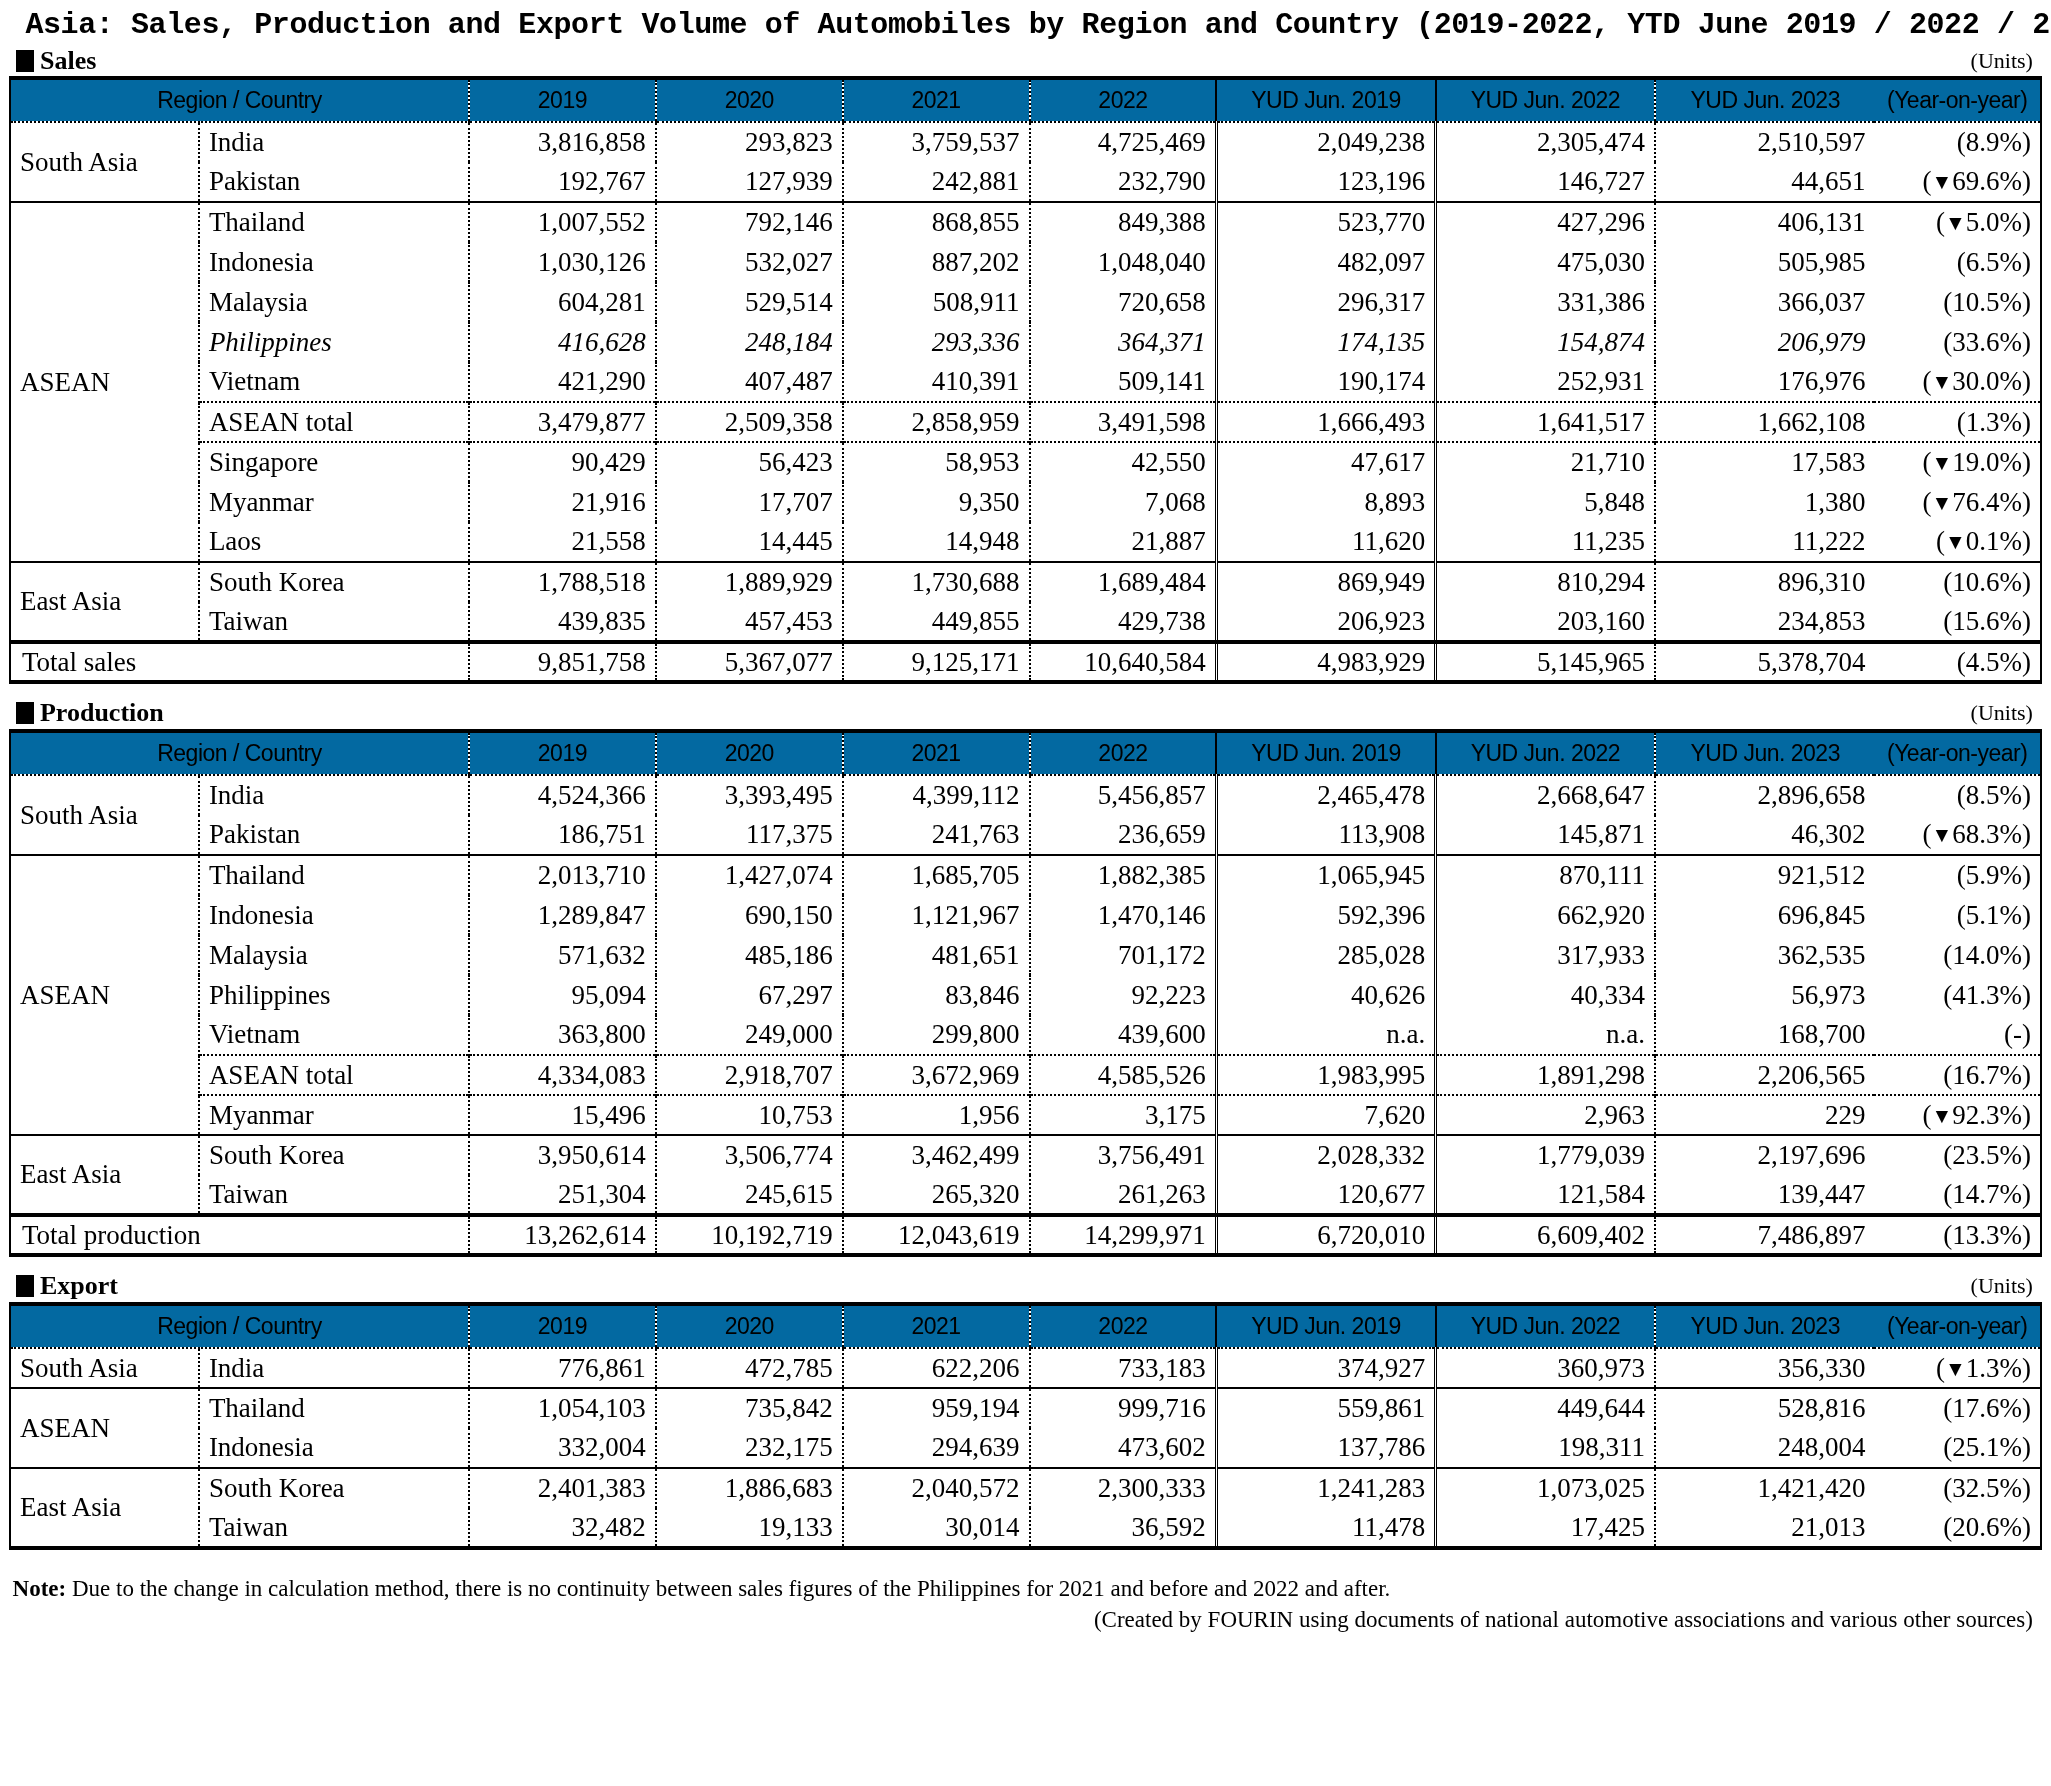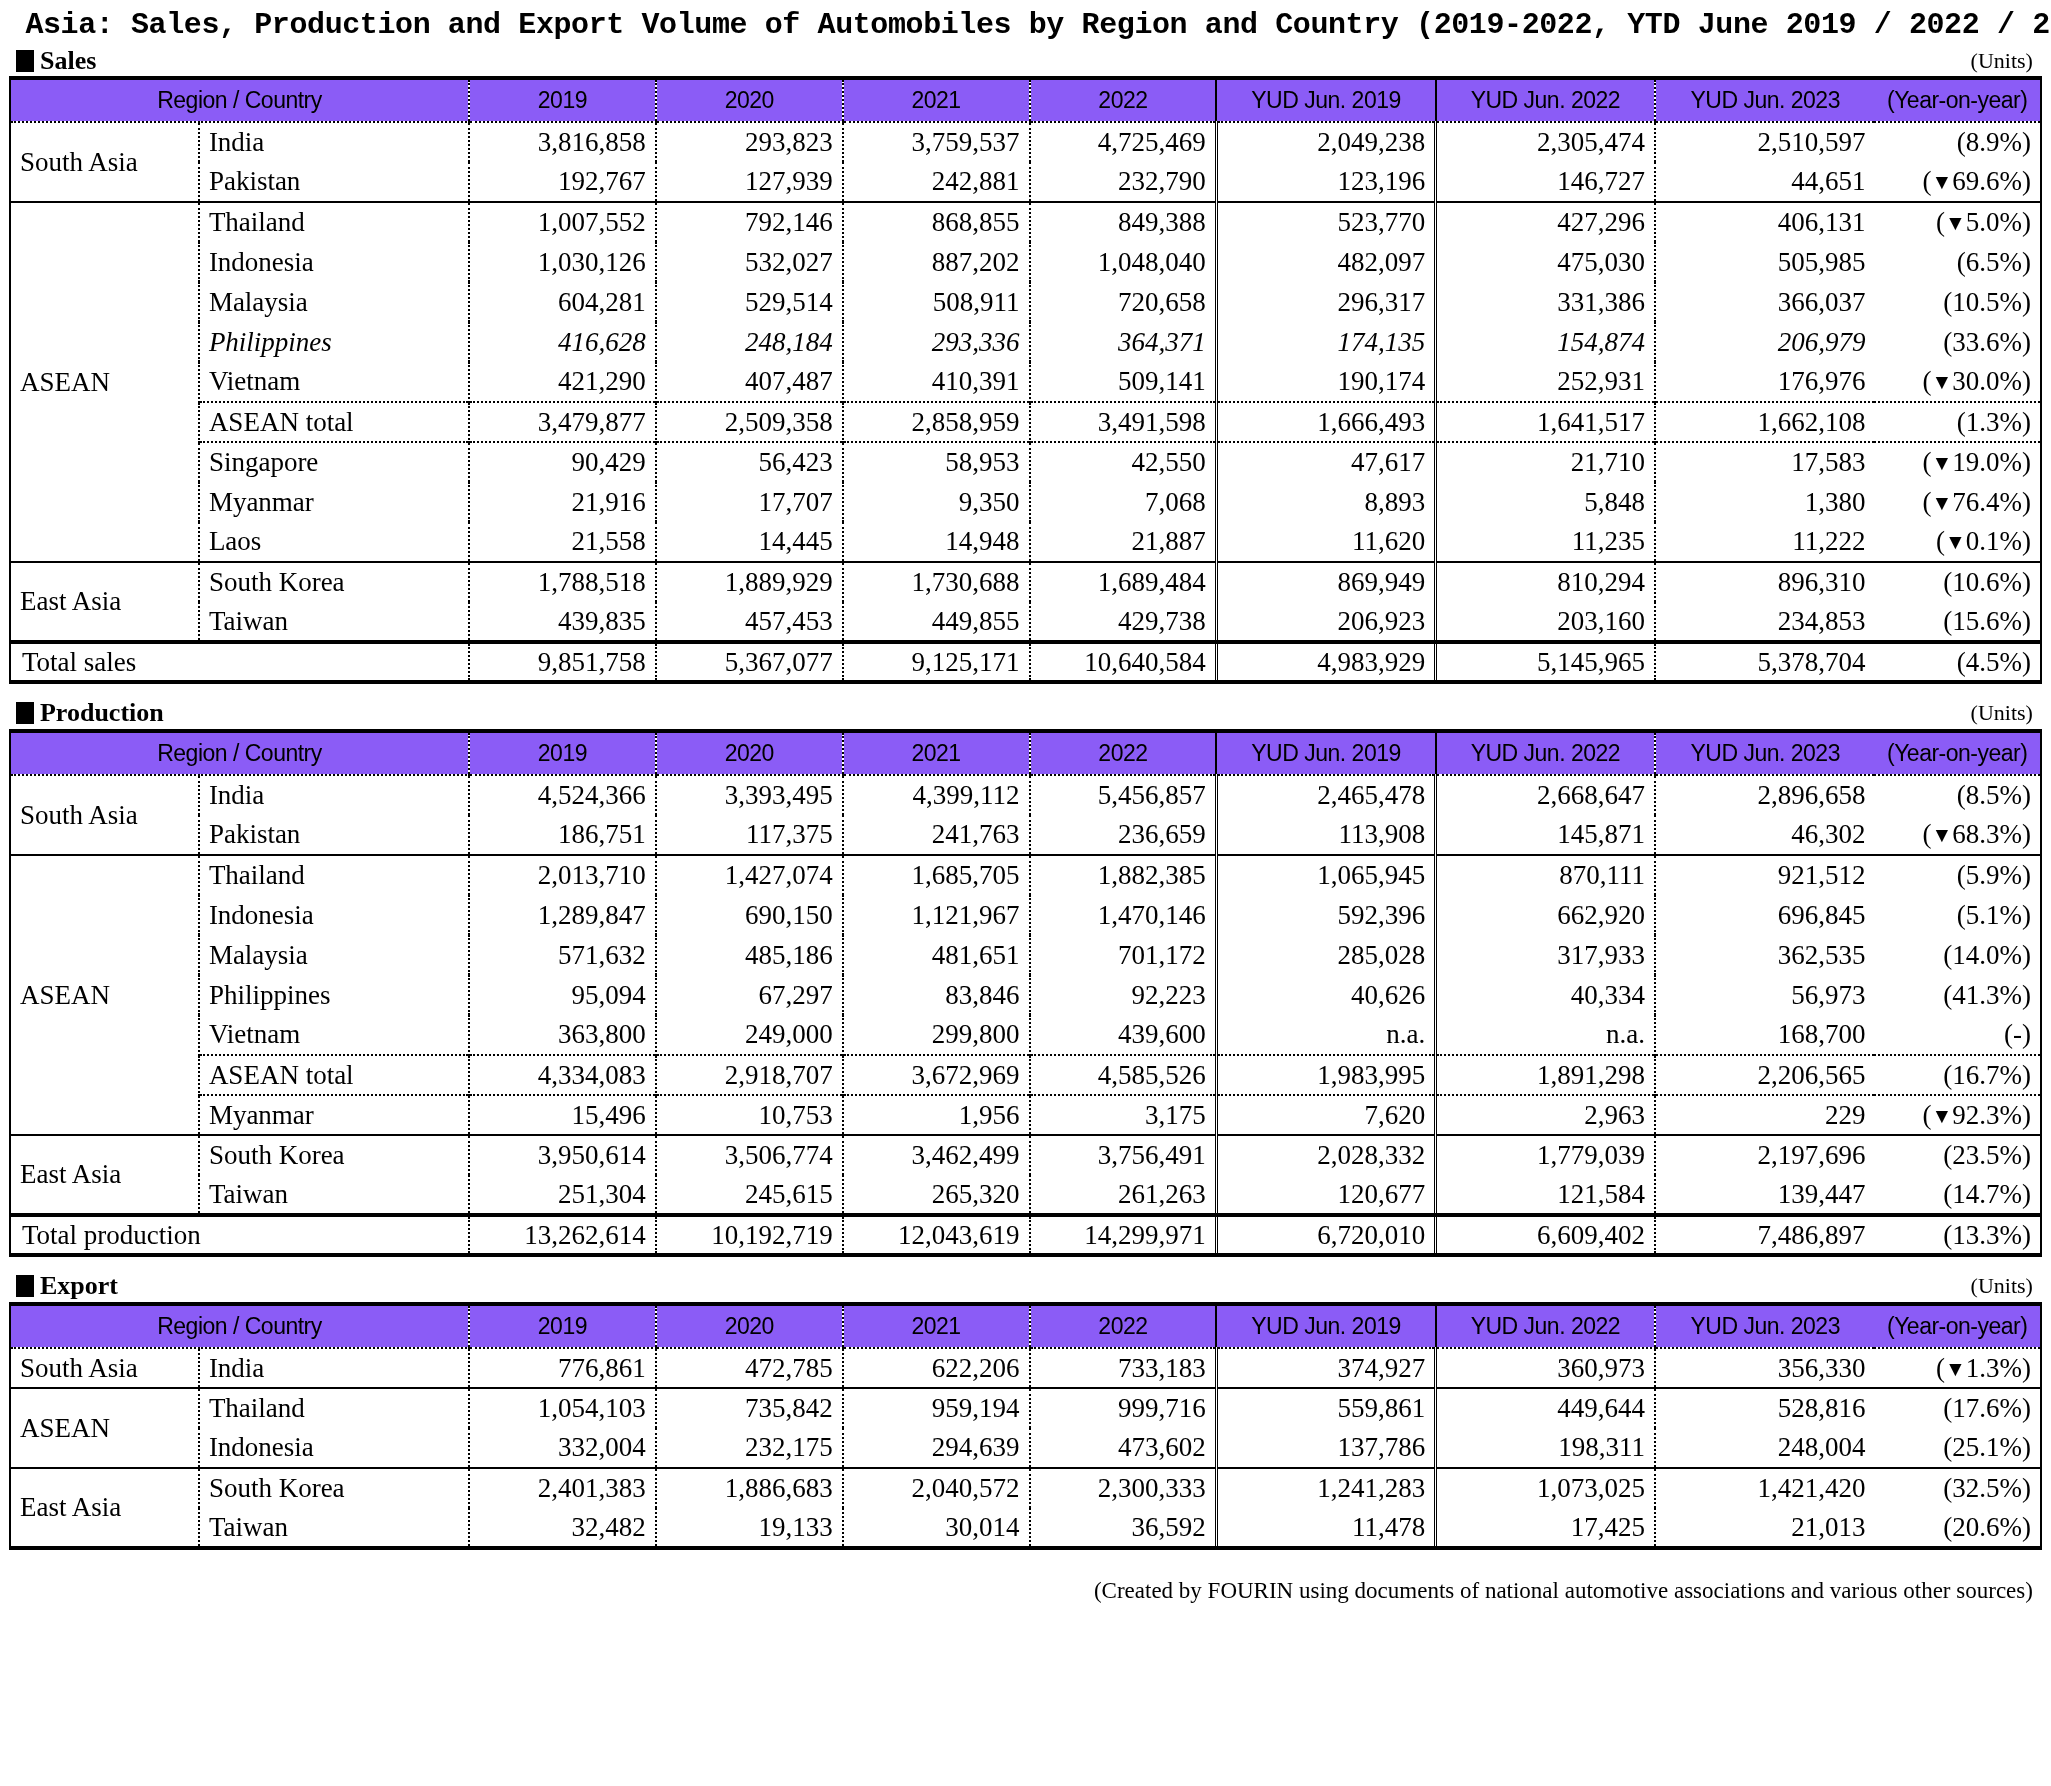--- a/index.html
+++ b/index.html
@@ -68,21 +68,21 @@
   table.vol td, table.vol th {
     padding: 0 9px;
     height: 40px;
     font-weight: normal;
     vertical-align: middle;
     overflow: hidden;
     white-space: nowrap;
   }
   
   tr.hdr th {
-    background: #8b5cf6;
+    background: #0369a1;
     font-family: "Liberation Sans", "DejaVu Sans", sans-serif;
     font-size: 23px;
     text-align: center;
     height: 44px;
     border-bottom: 2.7px dotted #000;
     letter-spacing: -0.5px;
   }
   tr.hdr th.vsep-dot { border-left: 2.7px dotted #000; }
   tr.hdr th.vsep-dbl { border-left: 2.7px double #000; text-align: center; }
   tr.hdr th.nosep { border-left: none; }
@@ -610,17 +610,21 @@
               <td class="num">21,013</td>
               <td class="yoy">(20.6%)</td>
             </tr>
           </tbody>
         </table>
         <div class="spacer-sm"></div>
       </div>
     </div>
 
   <div class="notes">
+    <div class="note-line">
+      <b>Note:</b>
+      <span>Due to the change in calculation method, there is no continuity between sales figures of the Philippines for 2021 and before and 2022 and after.</span>
+    </div>
     <div class="note-credit">(Created by FOURIN using documents of national automotive associations and various other sources)</div>
   </div>
 
 </div>
 
 
 </body></html>

